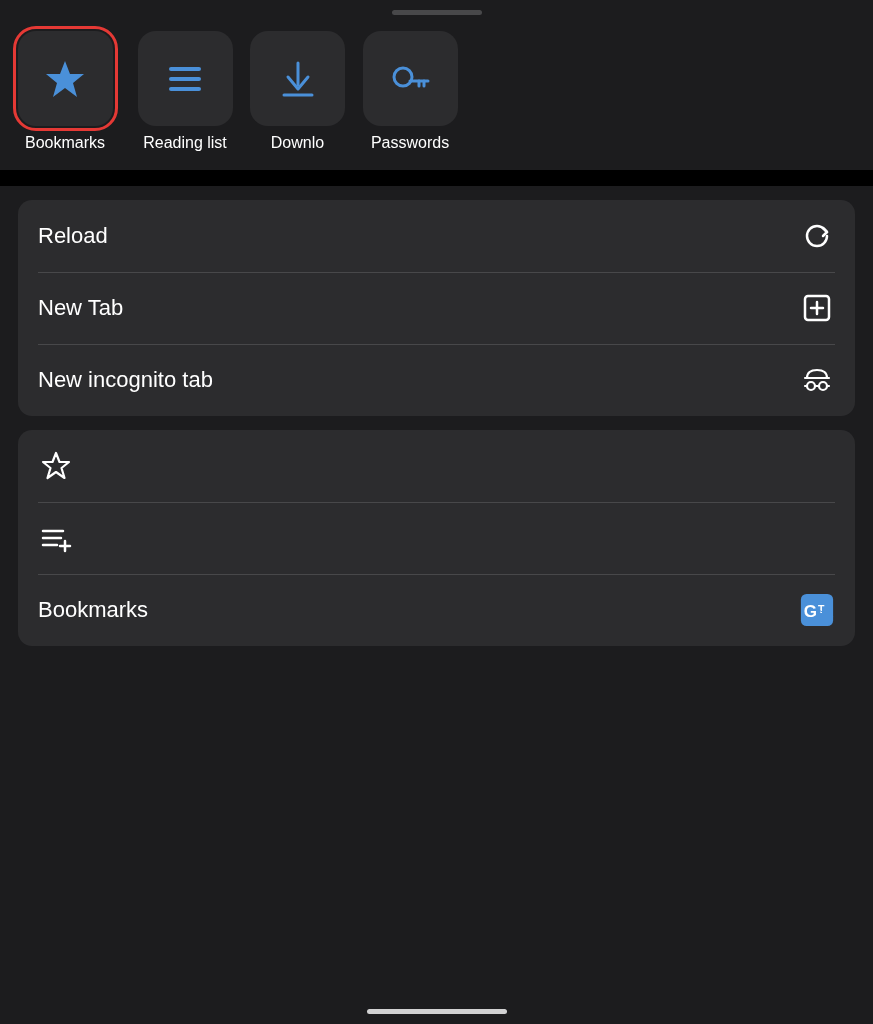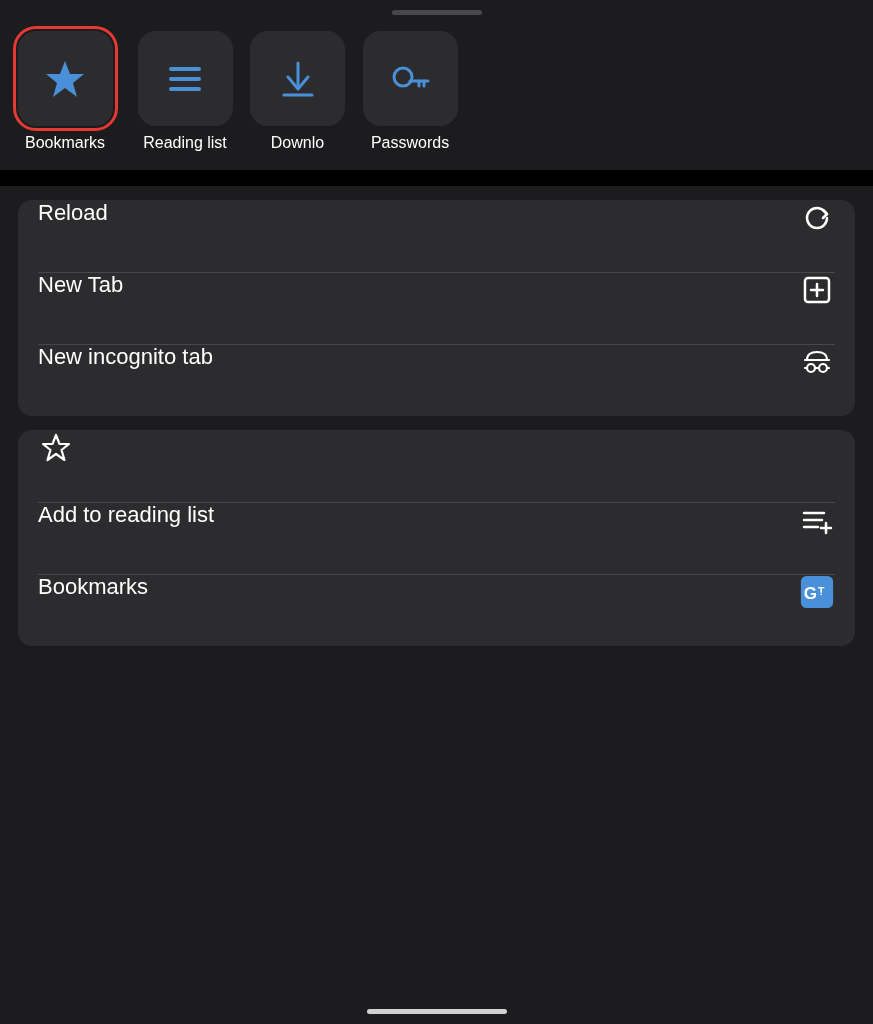--- a/index.html
+++ b/index.html
@@ -87,20 +87,21 @@
     .menu-section {
       background-color: #2c2c2e;
       border-radius: 14px;
       margin: 14px 18px;
       overflow: hidden;
     }
 
     .menu-item {
       display: flex;
       flex-direction: row;
+      align-items: center;
       justify-content: space-between;
       padding: 0 20px;
       height: 72px;
       cursor: pointer;
       position: relative;
     }
 
     .menu-item:not(:last-child)::after {
       content: '';
       position: absolute;
@@ -242,21 +243,20 @@
 
   <div class="menu-item">
     <div class="menu-item-icon">
       <svg width="34" height="34" viewBox="0 0 34 34" fill="none">
         <polygon points="17,4 20.5,13 30,13 22.5,19 25.5,29 17,23 8.5,29 11.5,19 4,13 13.5,13" stroke="#ffffff" stroke-width="2.2" fill="none" stroke-linejoin="round"></polygon>
       </svg>
     </div>
   </div>
 
   <div class="menu-item">
-    <span class="menu-item-label">Add to reading list</span>
     <div class="menu-item-icon">
       <svg width="34" height="34" viewBox="0 0 34 34" fill="none">
         <line x1="4" y1="10" x2="24" y2="10" stroke="#ffffff" stroke-width="2.5" stroke-linecap="round"></line>
         <line x1="4" y1="17" x2="22" y2="17" stroke="#ffffff" stroke-width="2.5" stroke-linecap="round"></line>
         <line x1="4" y1="24" x2="18" y2="24" stroke="#ffffff" stroke-width="2.5" stroke-linecap="round"></line>
         <line x1="26" y1="20" x2="26" y2="30" stroke="#ffffff" stroke-width="2.5" stroke-linecap="round"></line>
         <line x1="21" y1="25" x2="31" y2="25" stroke="#ffffff" stroke-width="2.5" stroke-linecap="round"></line>
       </svg>
     </div>
   </div>

